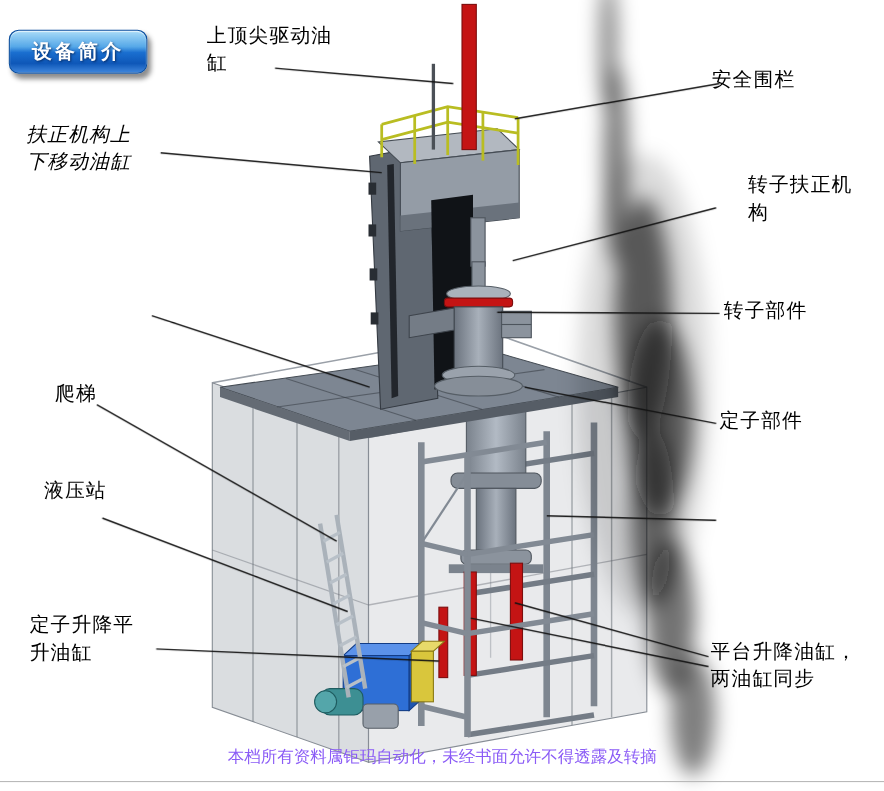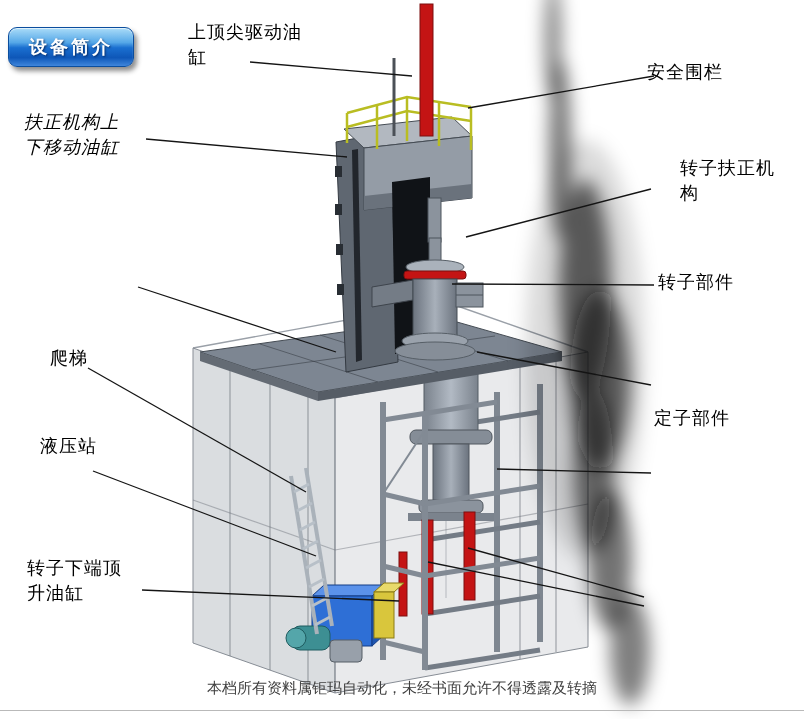--- a/index.html
+++ b/index.html
@@ -17,21 +17,21 @@
     color:#fff;font-weight:700;font-size:18px;letter-spacing:3px;
     text-shadow:1px 1px 2px rgba(0,30,80,.8);
     font-family:"Liberation Sans","DejaVu Sans",sans-serif;
   }
   .callout{
     position:absolute;font-size:18px;line-height:1.38;color:#000;
     white-space:pre-line;letter-spacing:1px;
   }
   .footer{
     position:absolute;left:0;width:100%;top:679px;text-align:center;
-    font-size:15px;color:#404040;
+    font-size:15px;color:#8b5cf6;
   }
   .bottom-rule{
     position:absolute;left:0;top:710px;width:100%;height:1px;background:#b9b9b9;
   }
 </style>
 </head>
 <body>
 
 <div class="stage">
 
@@ -219,21 +219,23 @@
 
   <div class="callout" style="left:188px;top:20px;">上顶尖驱动油
 缸</div>
   <div class="callout" style="left:647px;top:60px;">安全围栏</div>
   <div class="callout" style="left:24px;top:110px;font-style:italic;">扶正机构上
 下移动油缸</div>
   <div class="callout" style="left:680px;top:156px;">转子扶正机
 构</div>
   <div class="callout" style="left:658px;top:270px;">转子部件</div>
   <div class="callout" style="left:50px;top:346px;">爬梯</div>
-  <div class="callout" style="left:654px;top:370px;margin-top:36px;">定子部件</div>
+  <div class="callout" style="left:654px;top:370px;">定子部件</div>
   <div class="callout" style="left:40px;top:434px;">液压站</div>
-  <div class="callout" style="left:27px;top:556px;">转子下端顶
+  <div class="callout" style="left:27px;top:556px;">定子升降平
 升油缸</div>
+  <div class="callout" style="left:646px;top:580px;">平台升降油缸，
+两油缸同步</div>
 
   <div class="footer">本档所有资料属钜玛自动化，未经书面允许不得透露及转摘</div>
   <div class="bottom-rule"></div>
 
 </div>
 
 </body></html>

